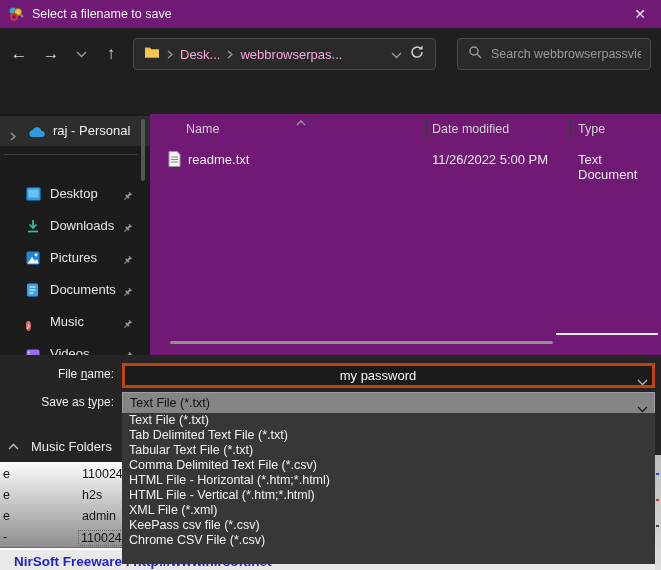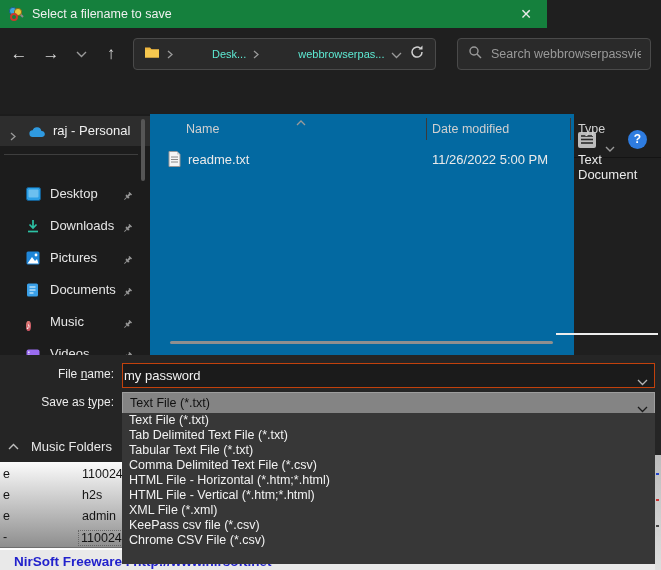--- a/index.html
+++ b/index.html
@@ -1,31 +1,31 @@
 <!DOCTYPE html>
 <html><head>
 <meta charset="utf-8">
 <style>
   * { margin:0; padding:0; box-sizing:border-box; }
   html,body { background:#000; }
   body { font-family:"Liberation Sans","DejaVu Sans",sans-serif; }
   .dialog { position:relative; width:661px; height:570px; background:#1f1f1f; overflow:hidden; color:#e8e8e8; }
 
   
-  .titlebar { position:absolute; left:0; top:0; width:547px; height:28px; background:#15803d; }
+  .titlebar { position:absolute; left:0; top:0; width:661px; height:28px; background:#701a75; }
   .app-icon { position:absolute; left:8px; top:6px; }
   .title-text { position:absolute; left:32px; top:7px; font-size:12.5px; color:#f0f0f0; }
   .close-btn { position:absolute; right:4px; top:0; width:34px; height:28px; text-align:center; line-height:28px; font-size:14px; color:#eaeaea; cursor:default; }
 
   
   .navbar { position:absolute; left:0; top:28px; width:661px; height:52px; background:#1f1f1f; }
   .nav-btn { position:absolute; top:12px; width:28px; height:28px; display:flex; align-items:center; justify-content:center; font-size:17px; color:#d8d8d8; }
   .nav-back{left:5px;} .nav-fwd{left:37px;} .nav-chev{left:67px;} .nav-up{left:97px;}
   .addressbar { position:absolute; left:133px; top:10px; width:303px; height:32px; background:#2a2a2a; border:1px solid #4a4a4a; border-radius:4px; display:flex; align-items:center; padding:0 10px; gap:7px; }
-  .crumb { font-size:11px; color:#5eead4; white-space:nowrap;margin-left:32px; }
+  .crumb { font-size:13px; color:#f9a8d4; white-space:nowrap; }
   .addr-chev { margin-left:auto; }
   .searchbox { position:absolute; left:457px; top:10px; width:194px; height:32px; background:#2a2a2a; border:1px solid #4a4a4a; border-radius:4px; display:flex; align-items:center; padding:0 10px; gap:9px; }
   .searchbox input { background:transparent; border:none; outline:none; color:#cfcfcf; font-size:12.5px; width:150px; font-family:inherit; }
   .searchbox input::placeholder { color:#9a9a9a; }
 
   
   .toolbar { position:absolute; left:0; top:80px; width:661px; height:34px; background:#1f1f1f; border-bottom:1px solid #141414;margin-top:44px; }
   .organize { position:absolute; left:14px; top:8px; display:flex; align-items:center; gap:6px; font-size:13px; color:#f0f0f0; }
   .organize .tri { font-size:9px; color:#9a9a9a; }
   .newfolder { position:absolute; left:100px; top:8px; font-size:13px; color:#f0f0f0; }
@@ -42,42 +42,42 @@
   .profile-row .plabel { position:absolute; left:53px; top:7px; font-size:13px; color:#f0f0f0; }
   .side-scroll { position:absolute; left:141px; top:5px; width:4px; height:62px; background:#565656; border-radius:2px; }
   .side-divider { position:absolute; left:4px; top:40px; width:134px; border-top:1px solid #3e3e3e; }
   .side-items { position:absolute; left:0; top:64px; width:150px; }
   .side-item { position:relative; width:150px; height:32px; }
   .side-item .sicon { position:absolute; left:26px; top:9px; }
   .side-item .slabel { position:absolute; left:50px; top:8px; font-size:13px; color:#e6e6e6; }
   .side-item .pin { position:absolute; left:122px; top:10px; }
   .music-circle { width:14px; height:14px; border-radius:50%; background:linear-gradient(135deg,#e2837a,#c4485c); color:#fff; font-size:9px; text-align:center; line-height:14px; }
 
-  .filearea { position:absolute; left:150px; top:0; width:424px; height:241px; background:#0369a1; }
+  .filearea { position:absolute; left:150px; top:0; width:511px; height:241px; background:#701a75; }
   .fl-header { position:absolute; left:0; top:0; width:511px; height:28px; font-size:12.5px; color:#d0d0d0; }
   .fl-header .h-name { position:absolute; left:36px; top:8px; }
   .fl-header .h-date { position:absolute; left:282px; top:8px; }
   .fl-header .h-type { position:absolute; left:428px; top:8px; }
   .col-div1 { position:absolute; left:276px; top:4px; width:1px; height:22px; background:#3a3a3a; }
   .col-div2 { position:absolute; left:420px; top:4px; width:1px; height:22px; background:#3a3a3a; }
   .sort-chev { position:absolute; left:146px; top:1px; }
   .fl-row { position:absolute; left:0; top:32px; width:511px; height:28px; font-size:13px; color:#eaeaea; }
   .fl-row .f-icon { position:absolute; left:18px; top:5px; }
   .fl-row .f-name { position:absolute; left:38px; top:6px; }
   .fl-row .f-date { position:absolute; left:282px; top:6px;text-align:center; }
   .fl-row .f-type { position:absolute; left:428px; top:6px; }
   .hscroll { position:absolute; left:20px; top:227px; width:383px; height:3px; background:#8f8f8f; border-radius:2px; }
   .hl-white { position:absolute; left:406px; top:219px; width:102px; height:2px; background:#ededed; }
 
   
   .formarea { position:absolute; left:0; top:355px; width:661px; height:107px; background:#252525; }
   .flabel { position:absolute; left:0; width:114px; text-align:right; font-size:12px; color:#ececec; }
   .lab1 { top:12px; } .lab2 { top:40px; }
   .mn { text-decoration:underline; }
-  .fname-input { position:absolute; left:122px; top:8px; width:533px; height:25px; background:#1b1b1b; border:1px solid #c2410c; color:#f2f2f2; font-size:13px; padding:0 22px 0 1px; font-family:inherit; outline:none; }
+  .fname-input { position:absolute; left:122px; top:8px; width:533px; height:25px; background:#1b1b1b; border:3px solid #c2410c; color:#f2f2f2; font-size:13px; padding:0 22px 0 1px; font-family:inherit; outline:none;text-align:center; }
   .fname-chev { position:absolute; left:637px; top:17px; }
   .combobox { position:absolute; left:122px; top:37px; width:533px; height:22px; background:#848484; border:1px solid #9e9e9e; color:#111; font-size:12.5px; line-height:20px; padding-left:7px; }
   .combo-chev { position:absolute; left:637px; top:44px; }
   .hide-folders { position:absolute; left:8px; top:84px; display:flex; align-items:center; gap:12px; font-size:13px; color:#e8e8e8; }
 
   
   .bgwin { position:absolute; left:0; top:462px; width:661px; height:108px; }
   .bg-rows { position:absolute; left:0; top:0; width:122px; height:85px; background:linear-gradient(#fbfbfb,#8e8e8e); overflow:hidden; font-size:12.5px; color:#141414; }
   .bg-row { position:absolute; left:0; width:122px; height:20px; }
   .bg-row .bl { position:absolute; left:3px; top:3px; }

